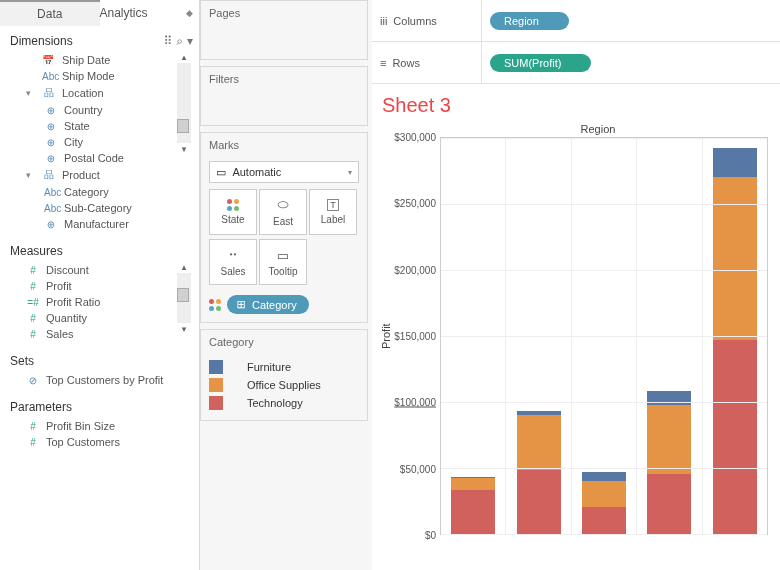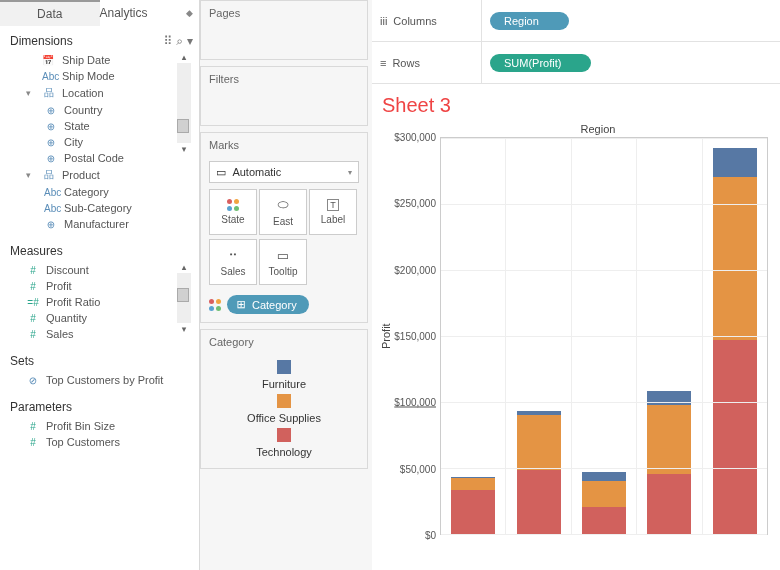--- a/index.html
+++ b/index.html
@@ -35,21 +35,21 @@
 .card .title { padding: 6px 8px; color: #666; }
 .card .body { padding: 4px 8px 8px; }
 .marks-sel { width: 100%; height: 22px; border: 1px solid #ccc; background: #fff; display: flex; align-items: center; padding: 0 6px; gap: 6px; margin-bottom: 6px; cursor: pointer; }
 .marks-sel .chev { margin-left: auto; font-size: 8px; color: #888; }
 .marks-grid { display: flex; gap: 0; flex-wrap: wrap; }
 .marks-btn { width: 48px; height: 46px; border: 1px solid #ccc; background: #fff; display: flex; flex-direction: column; align-items: center; justify-content: center; gap: 3px; font-size: 10px; color: #555; cursor: pointer; margin: 0 2px 4px 0; }
 .marks-btn.row2 { width: 48px; }
 .marks-btn .mi { font-size: 13px; }
 .pill { display: inline-flex; align-items: center; background: #4f9ab8; color: #fff; border-radius: 12px; padding: 3px 12px 3px 8px; font-size: 11px; gap: 5px; }
 .pill .pico { width: 12px; text-align: center; }
-.legend-row { display: flex; align-items: center; gap: 4px; padding: 2px 0; flex-direction: column; }
+.legend-row { display: flex; align-items: center; gap: 24px; padding: 2px 0; }
 .legend-sw { width: 14px; height: 14px; }
 
 
 .dots { display: inline-grid; grid-template-columns: repeat(2, 5px); grid-gap: 2px; }
 .dots span { width: 5px; height: 5px; border-radius: 50%; }
 .dots .a { background: #d95f5f; } .dots .b { background: #f2a541; }
 .dots .c { background: #5aa3d0; } .dots .d { background: #6fbf73; }
 
 
 .rightpane { flex: 1; display: flex; flex-direction: column; }

